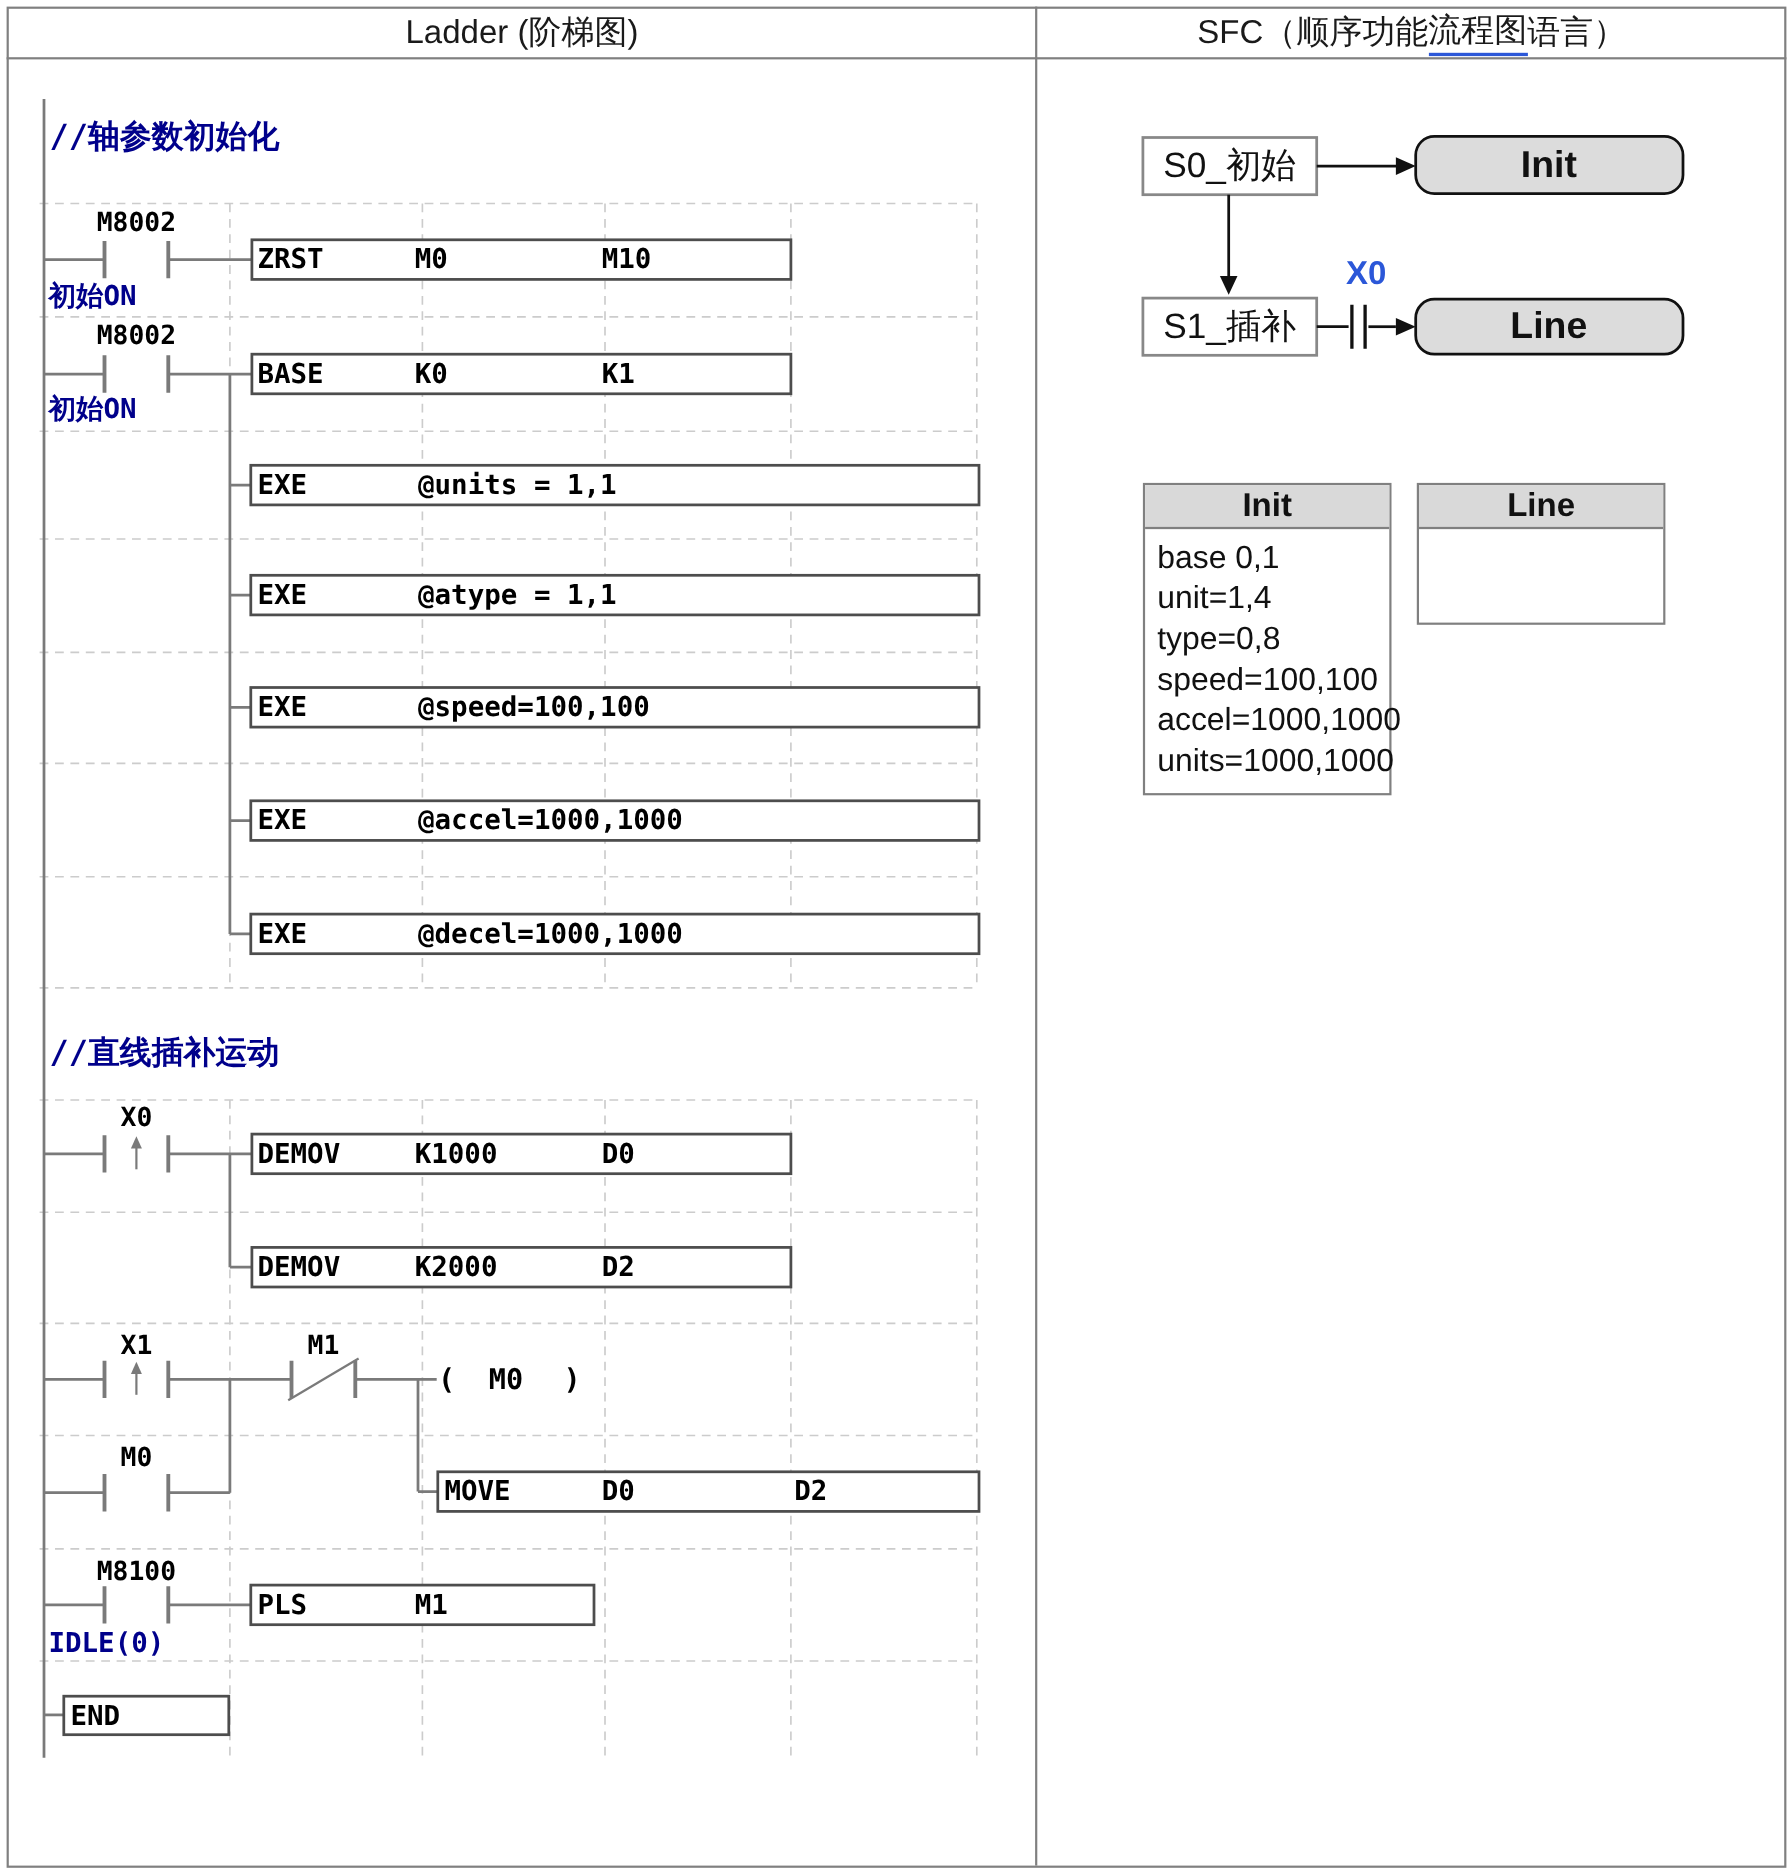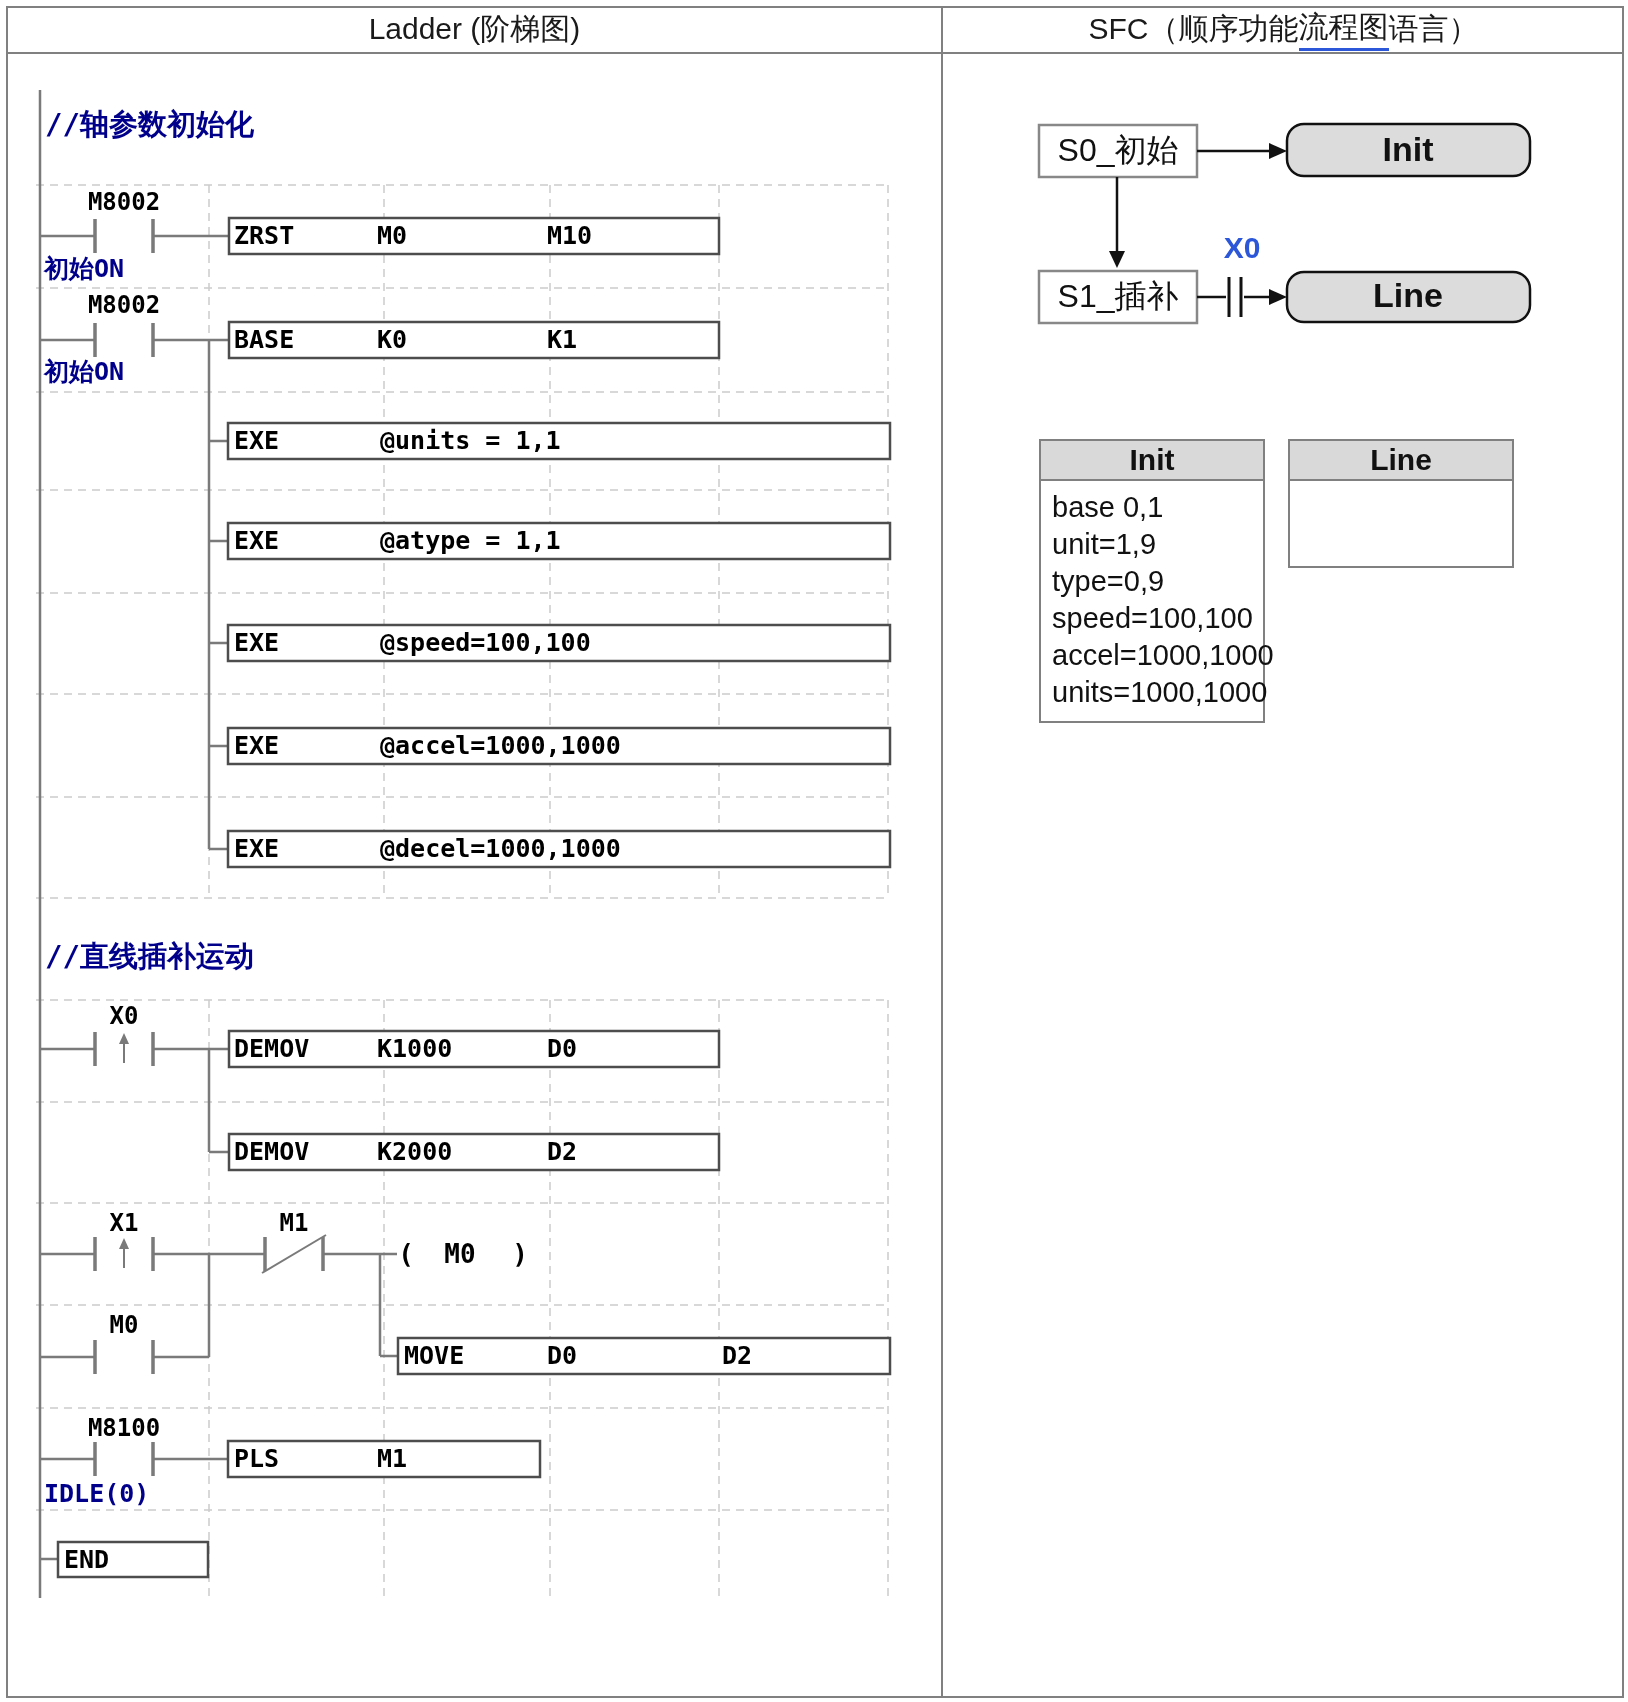--- a/index.html
+++ b/index.html
@@ -183,22 +183,22 @@
       <polygon class="ahead" points="1287,297 1269,289 1269,305"></polygon>
       <rect class="pill" x="1287" y="272" width="243" height="50" rx="17"></rect>
       <text class="t-pill" x="1408" y="307">Line</text>
     </g>
   </svg>
 
   <div class="stable" style="left:1039px;top:439px;width:226px;height:284px;">
     <div class="thead">Init</div>
     <div class="tbody">
       <div class="trow">base 0,1</div>
-      <div class="trow">unit=1,9</div>
-      <div class="trow">type=0,9</div>
+      <div class="trow">unit=1,4</div>
+      <div class="trow">type=0,8</div>
       <div class="trow">speed=100,100</div>
       <div class="trow">accel=1000,1000</div>
       <div class="trow">units=1000,1000</div>
     </div>
   </div>
 
   <div class="stable" style="left:1288px;top:439px;width:226px;height:129px;">
     <div class="thead">Line</div>
   </div>
 </div>

